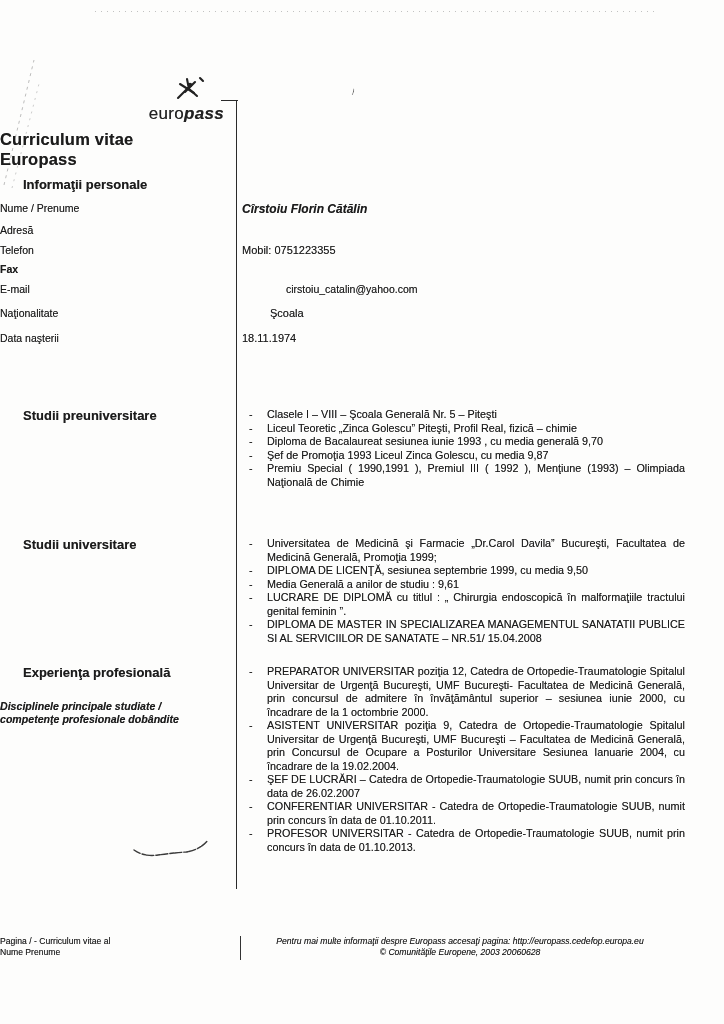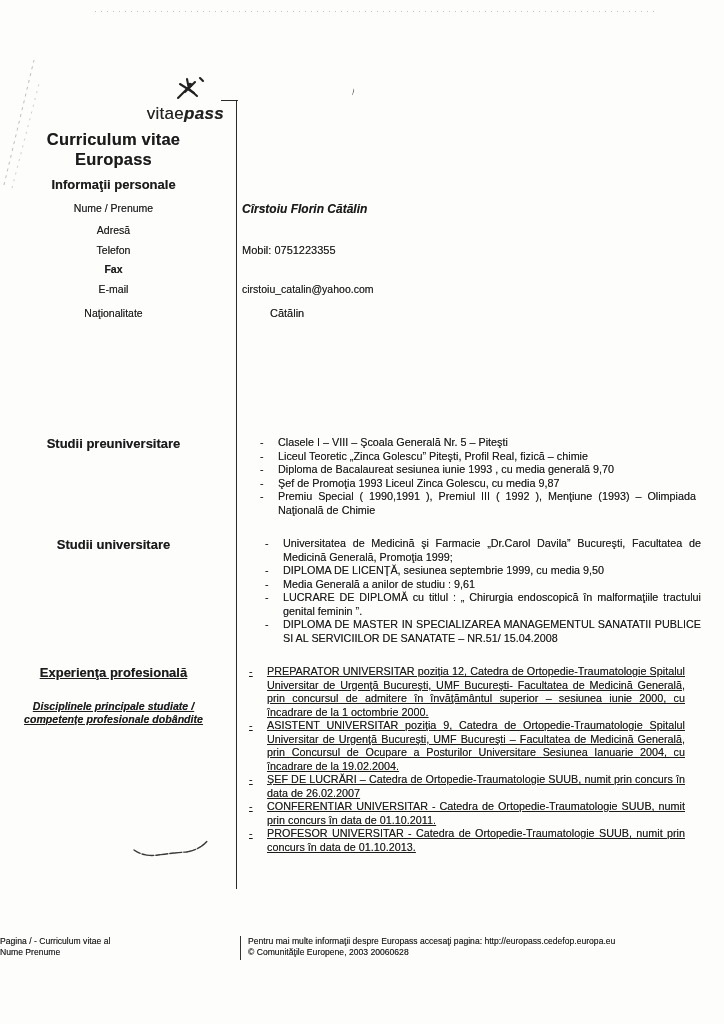--- a/index.html
+++ b/index.html
@@ -4,25 +4,25 @@
 <style>
   html,body { margin:0; padding:0; background:#e8e8e8; }
   .page {
     position:relative; width:724px; height:1024px; margin:0 auto;
     background:#fdfdfc; overflow:hidden;
     font-family:"Liberation Sans", sans-serif; color:#1c1c1c;
     text-shadow:0 0 0.35px rgba(20,20,20,0.55);
   }
   .abs { position:absolute; left:0; width:724px; }
   .grid { display:grid; grid-template-columns:236px 1fr; }
-  .lcell { text-align:center; padding-right:9px; }
+  .lcell { text-align:left; padding-right:9px; }
   .rcell { padding-left:6px; }
 
   .cv-title { font-weight:bold; font-size:16.5px; line-height:19.5px; letter-spacing:0.2px; }
-  .section-heading { font-weight:bold; font-size:13px; }
+  .section-heading { font-weight:bold; font-size:13px;padding-left:23px; }
   .sub-heading { font-style:italic; font-weight:bold; font-size:10.6px; line-height:13px; margin-top:20px; }
   .field-label { font-size:10.5px; }
   .field-value { font-size:11px; }
   .bold-italic { font-weight:bold; font-style:italic; font-size:12px; }
 
   .vline { position:absolute; left:236px; top:101px; width:1.3px; height:788px; background:#2a2a2a; }
   .bracket { position:absolute; left:221px; top:100px; width:17px; height:1.3px; background:#2a2a2a; }
 
   .logo-wrap { position:absolute; left:0; top:76px; width:236px; text-align:right; padding-right:12px; box-sizing:border-box; }
   .logo-text { font-size:17px; letter-spacing:0.3px; color:#222; }
@@ -31,21 +31,21 @@
   .logo-star { display:block; margin:0 14px 0 auto; }
 
   .list { padding-left:13px; width:436px; }
   .li { display:flex; font-size:10.8px; line-height:13.5px; text-align:justify; }
   .li .dash { width:18px; flex:none; text-align:left; }
   .li .txt { flex:1; }
 
   .footer { position:absolute; top:934px; left:0; width:724px; font-size:8.6px; line-height:11px; color:#222; }
   .footer .fl { position:absolute; left:0; top:2px; width:232px; text-align:left; }
   .footer .fsep { position:absolute; left:240px; top:2px; height:24px; width:1px; background:#333; }
-  .footer .fr { position:absolute; left:248px; top:2px; width:440px; text-align:left; }
+  .footer .fr { position:absolute; left:240px; top:2px; width:440px; text-align:center;font-style:italic; }
 
   .noise-line { position:absolute; height:1px; opacity:0.35;
     background-image:repeating-linear-gradient(90deg,#555 0 1px,transparent 1px 6px); }
   .scratch { position:absolute; stroke:#8a8a8a; opacity:0.7; }
   .tickmark { position:absolute; left:350px; top:88px; width:3px; height:7px;
     border-right:1.4px solid #444; transform:rotate(14deg); border-radius:40%; opacity:0.8; }
 </style>
 </head>
 <body>
 
@@ -63,21 +63,21 @@
       <g stroke="#222" stroke-width="2.1" fill="none" stroke-linecap="round">
         <path d="M14 22 L24 12"></path>
         <path d="M33 20 L24 12"></path>
         <path d="M16 8 L30 17"></path>
         <path d="M31 6 L21 16"></path>
         <path d="M23 3 L25 13"></path>
         <path d="M36 2 L39 5"></path>
       </g>
       <circle cx="26" cy="9" r="2.3" fill="#222"></circle>
     </svg>
-    <span class="logo-text"><span class="euro">vitae</span><span class="pass">pass</span></span>
+    <span class="logo-text"><span class="euro">euro</span><span class="pass">pass</span></span>
   </div>
   <div class="bracket"></div>
   <div class="vline"></div>
 
   <div class="abs grid" style="top:130px;">
     <div class="lcell cv-title">
       <div>Curriculum vitae</div>
       <div>Europass</div>
     </div>
     <div class="rcell"></div>
@@ -99,29 +99,33 @@
   <div class="abs grid" style="top:244px;">
     <div class="lcell field-label">Telefon</div>
     <div class="rcell field-value">Mobil: 0751223355</div>
   </div>
   <div class="abs grid" style="top:263px;font-weight:bold;">
     <div class="lcell field-label">Fax</div>
     <div class="rcell field-value"></div>
   </div>
   <div class="abs grid" style="top:283px;">
     <div class="lcell field-label">E-mail</div>
-    <div class="rcell field-value" style="font-size:10.5px;">cirstoiu_catalin@yahoo.com</div>
+    <div class="rcell field-value" style="font-size:10.5px;margin-left:44px;">cirstoiu_catalin@yahoo.com</div>
   </div>
   <div class="abs grid" style="top:307px;gap:28px;">
     <div class="lcell field-label">Naţionalitate</div>
-    <div class="rcell field-value">Cătălin</div>
-  </div>
-
-
-  <div class="abs grid" style="top:436px;gap:11px;">
+    <div class="rcell field-value">Şcoala</div>
+  </div>
+  <div class="abs grid" style="top:332px;">
+    <div class="lcell field-label">Data naşterii</div>
+    <div class="rcell field-value">18.11.1974</div>
+  </div>
+
+
+  <div class="abs grid" style="top:408px;">
     <div class="lcell section-heading">Studii preuniversitare</div>
     <div class="rcell list">
       <div class="li">
           <span class="dash">-</span>
           <span class="txt">Clasele I – VIII – Şcoala Generală Nr. 5 – Piteşti</span>
         </div>
       <div class="li">
           <span class="dash">-</span>
           <span class="txt">Liceul Teoretic „Zinca Golescu” Piteşti, Profil Real, fizică – chimie</span>
         </div>
@@ -133,21 +137,21 @@
           <span class="dash">-</span>
           <span class="txt">Şef de Promoţia 1993 Liceul Zinca Golescu, cu media 9,87</span>
         </div>
       <div class="li">
           <span class="dash">-</span>
           <span class="txt">Premiu Special (  1990,1991 ), Premiul III ( 1992 ), Menţiune (1993) – Olimpiada Naţională de Chimie</span>
         </div>
     </div>
   </div>
 
-  <div class="abs grid" style="top:537px;gap:16px;">
+  <div class="abs grid" style="top:537px;">
     <div class="lcell section-heading">Studii universitare</div>
     <div class="rcell list">
       <div class="li">
           <span class="dash">-</span>
           <span class="txt">Universitatea de Medicină şi Farmacie „Dr.Carol Davila” Bucureşti, Facultatea de Medicină Generală, Promoţia 1999;</span>
         </div>
       <div class="li">
           <span class="dash">-</span>
           <span class="txt">DIPLOMA DE LICENŢĂ, sesiunea septembrie 1999, cu media 9,50</span>
         </div>
@@ -159,21 +163,21 @@
           <span class="dash">-</span>
           <span class="txt">LUCRARE DE DIPLOMĂ cu titlul : „ Chirurgia endoscopică în malformaţiile tractului genital feminin ”.</span>
         </div>
       <div class="li">
           <span class="dash">-</span>
           <span class="txt">DIPLOMA DE MASTER IN SPECIALIZAREA MANAGEMENTUL SANATATII PUBLICE SI AL SERVICIILOR DE SANATATE – NR.51/ 15.04.2008</span>
         </div>
     </div>
   </div>
 
-  <div class="abs grid" style="top:665px;text-decoration:underline;">
+  <div class="abs grid" style="top:665px;">
     <div class="lcell">
       <div class="section-heading">Experienţa profesională</div>
       <div class="sub-heading">
         <div>Disciplinele principale studiate /</div>
         <div>competenţe profesionale dobândite</div>
       </div>
     </div>
     <div class="rcell list">
       <div class="li">
           <span class="dash">-</span>

